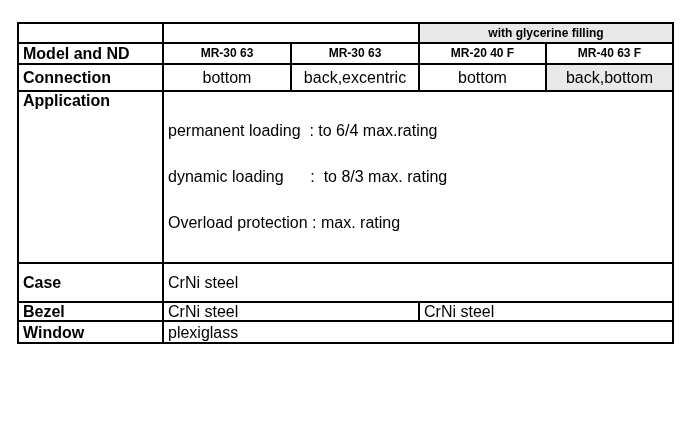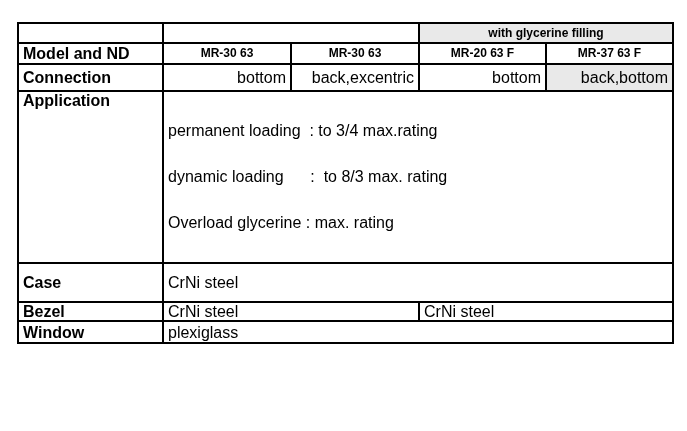--- a/index.html
+++ b/index.html
@@ -26,21 +26,21 @@
   }
   td {
     border: 2px solid #000000;
     font-size: 16px;
     line-height: 15px;
     padding: 1px 4px;
     vertical-align: middle;
     overflow: hidden;
     white-space: pre-wrap;
   }
-  .center { text-align: right; }
+  .center { text-align: center; }
   .shade  { background: #e9e9e9; }
   .lbl    { font-weight: bold; text-align: left; }
   .hdr    { font-weight: bold; text-align: center; font-size: 12px; }
   .multiline div { line-height: 15px; }
   .app-cell div  { line-height: 16px; }
 </style>
 </head>
 <body>
 
 <div class="sheet">
@@ -57,39 +57,39 @@
         <tr style="height:20px">
       <td></td>
       <td colspan="2"></td>
       <td colspan="2" class="hdr shade">with glycerine filling</td>
     </tr>
 
     <tr style="height:21px">
       <td class="lbl">Model and ND</td>
       <td class="hdr">MR-30 63</td>
       <td class="hdr">MR-30 63</td>
-      <td class="hdr">MR-20 63 F</td>
-      <td class="hdr">MR-37 63 F</td>
+      <td class="hdr">MR-20 40 F</td>
+      <td class="hdr">MR-40 63 F</td>
     </tr>
 
     <tr style="height:27px">
       <td class="lbl">Connection</td>
       <td class="center">bottom</td>
       <td class="center">back,excentric</td>
       <td class="center">bottom</td>
       <td class="center shade">back,bottom</td>
     </tr>
 
 
     <tr style="height:49px">
       <td class="lbl" style="vertical-align:top">Application</td>
       <td colspan="4" class="app-cell">
-        <div>permanent loading  : to 3/4 max.rating</div>
+        <div>permanent loading  : to 6/4 max.rating</div>
         <div>dynamic loading      :  to 8/3 max. rating</div>
-        <div>Overload glycerine : max. rating</div>
+        <div>Overload protection : max. rating</div>
       </td>
     </tr>
 
     <tr style="height:39px">
       <td class="lbl">Case</td>
       <td colspan="4">CrNi steel</td>
     </tr>
 
     <tr style="height:15px">
       <td class="lbl">Bezel</td>

